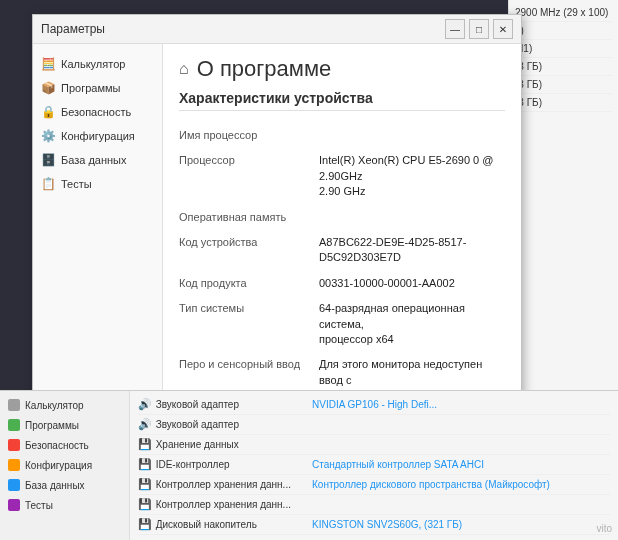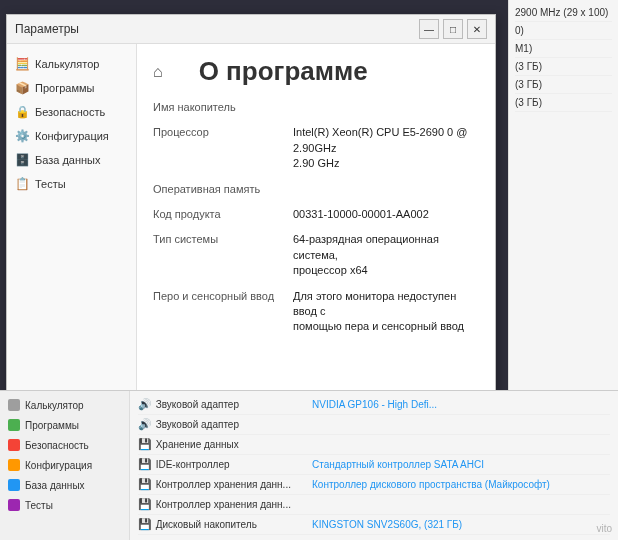--- a/index.html
+++ b/index.html
@@ -45,21 +45,21 @@
 
     .right-panel-row .bridge {
       color: #333;
       font-size: 10px;
     }
 
     
     .window {
       position: absolute;
       top: 14px;
-      left: 6px;
+      left: 32px;
       width: 490px;
       height: 390px;
       background: #ffffff;
       border: 1px solid #c0c0c0;
       box-shadow: 2px 2px 10px rgba(0,0,0,0.3);
       display: flex;
       flex-direction: column;
     }
 
     
@@ -147,24 +147,23 @@
       gap: 8px;
       margin-bottom: 8px;
     }
 
     .page-header .home-icon {
       font-size: 16px;
       color: #555;
     }
 
     .page-title {
-      font-size: 26px;
-      font-weight: 700;
-      color: #333;
-      margin-left: 28px;
+      font-size: 22px;
+      font-weight: 400;
+      color: #333;
     }
 
     .section-title {
       font-size: 14px;
       font-weight: 600;
       color: #333;
       margin-bottom: 12px;
       padding-bottom: 4px;
       border-bottom: 1px solid #e0e0e0;
     }
@@ -343,32 +342,37 @@
           <span class="icon">📋</span>
           <span>Тесты</span>
         </div>
       </div>
 
     <div class="main-area">
       <div class="page-header">
         <span class="home-icon">⌂</span>
         <span class="page-title">О программе</span>
       </div>
+      <div class="section-title">Характеристики устройства</div>
 
       <div class="info-table">
 
       <div class="info-row">
-    <div class="info-label">Имя накопитель</div>
+    <div class="info-label">Имя процессор</div>
   </div>
           <div class="info-row">
     <div class="info-label">Процессор</div>
     <div class="info-value">Intel(R) Xeon(R) CPU E5-2690 0 @ 2.90GHz<br>2.90 GHz</div>
   </div>
           <div class="info-row">
     <div class="info-label">Оперативная память</div>
+  </div>
+          <div class="info-row">
+    <div class="info-label">Код устройства</div>
+    <div class="info-value">A87BC622-DE9E-4D25-8517-<br>D5C92D303E7D</div>
   </div>
           <div class="info-row">
     <div class="info-label">Код продукта</div>
     <div class="info-value">00331-10000-00001-AA002</div>
   </div>
           <div class="info-row">
     <div class="info-label">Тип системы</div>
     <div class="info-value">64-разрядная операционная система,<br>процессор x64</div>
   </div>
           <div class="info-row">

